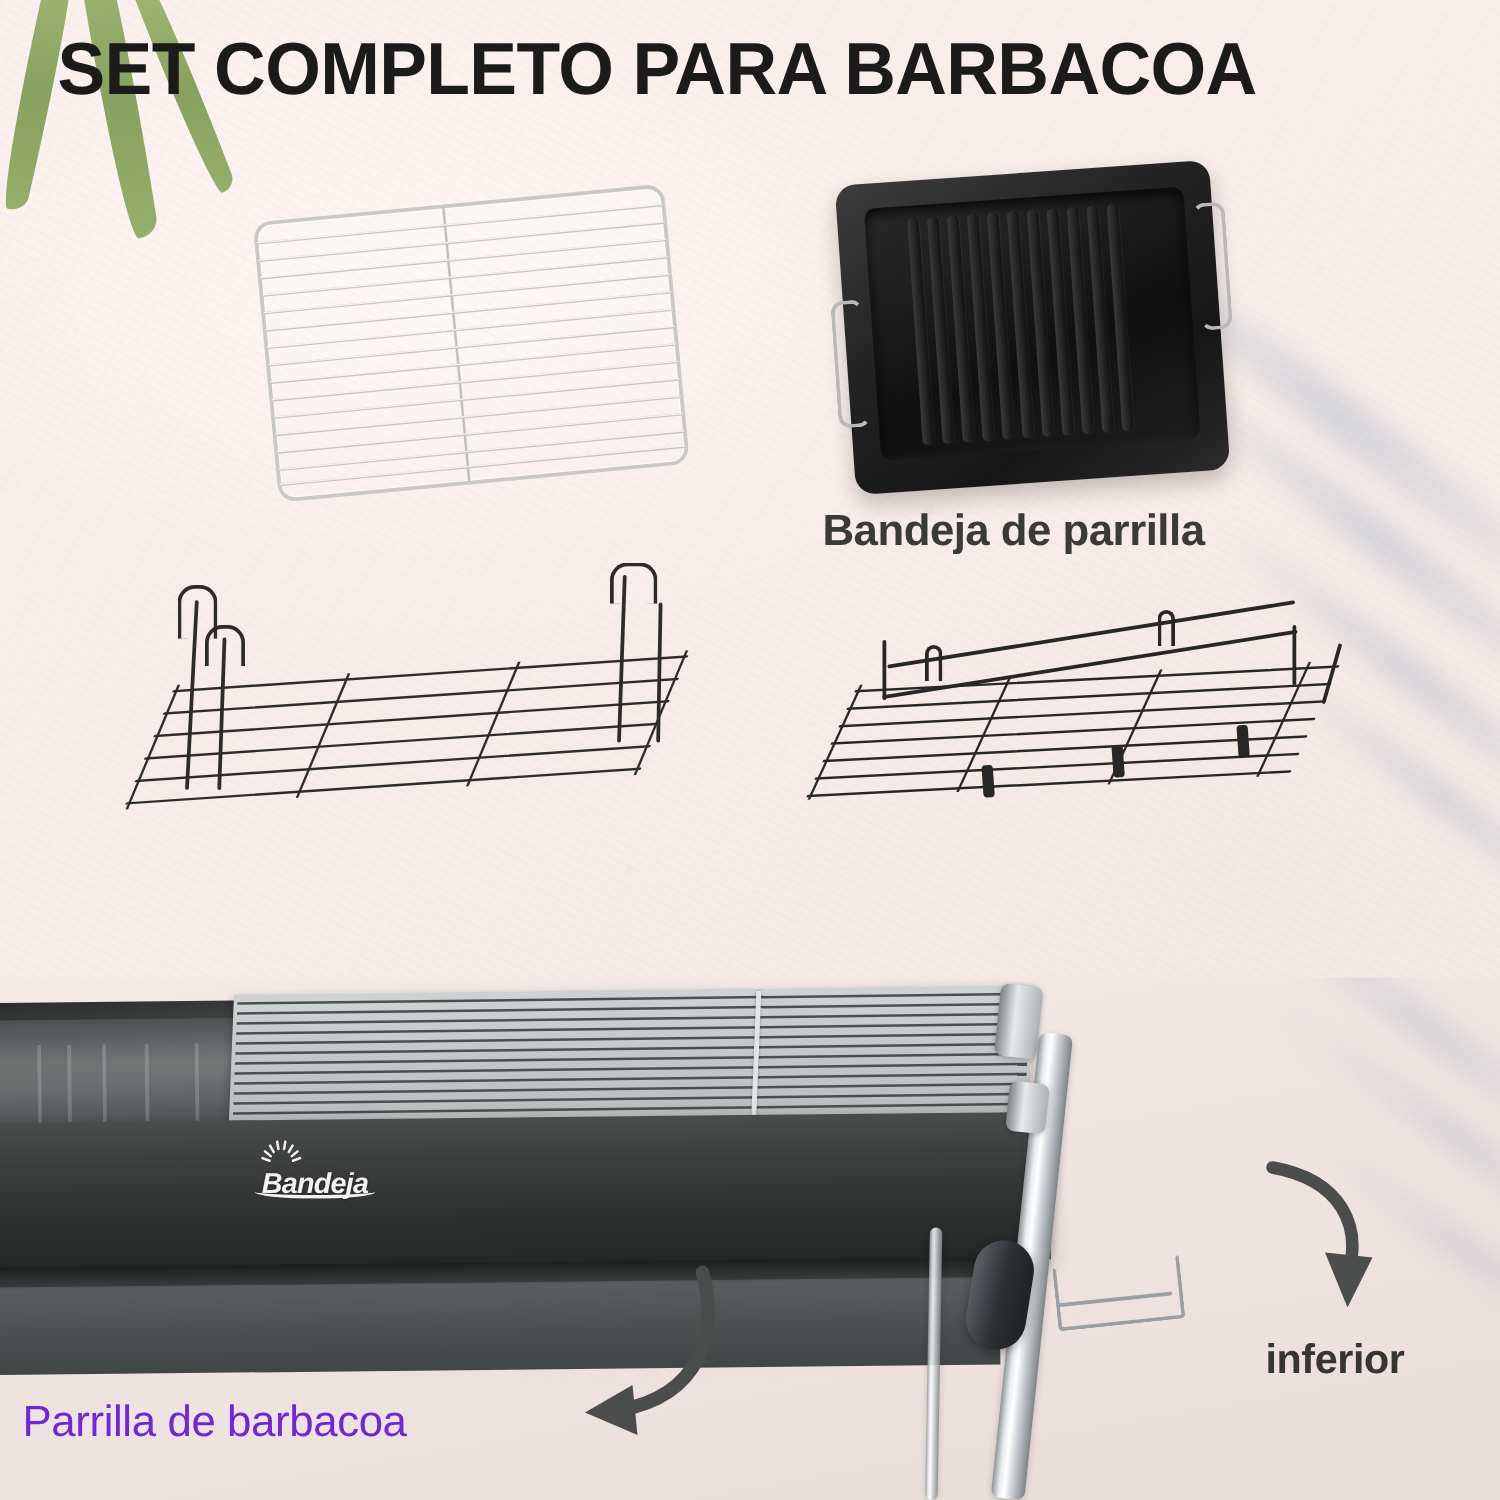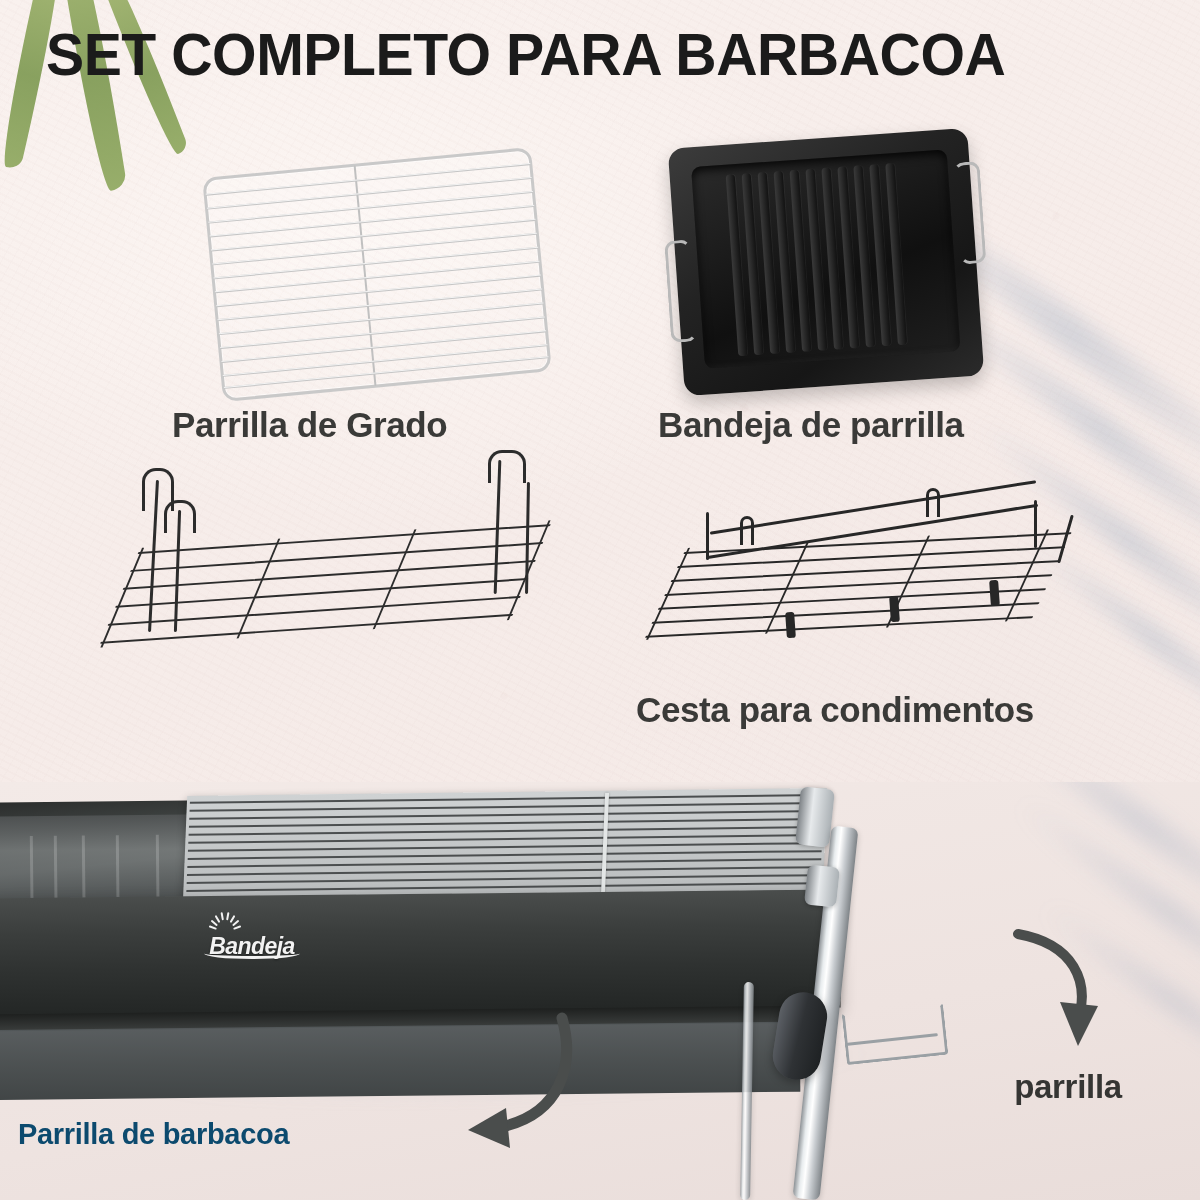--- a/index.html
+++ b/index.html
@@ -187,21 +187,21 @@
     box-shadow:0 3px 8px rgba(0,0,0,.3);
     transform:rotate(9deg);
   }
   .siderack{position:absolute;border:3px solid #9aa0a4;border-radius:4px;background:transparent;}
 
   
   .arrow{position:absolute;}
   .arrow svg{display:block;overflow:visible;}
 
   .cap-bottom{
-    position:absolute;font-size:29px;font-weight:bold;color:#0c4a6e;letter-spacing:-0.3px;
+    position:absolute;font-size:35px;font-weight:normal;color:#6d28d9;letter-spacing:-0.3px;
   }
   .cap-right{
     position:absolute;font-size:33px;font-weight:bold;color:#353533;line-height:38px;
     letter-spacing:-0.3px;text-align:center;
   }
 </style>
 </head>
 <body>
 
 <div id="stage">
@@ -232,21 +232,20 @@
     <div class="wire" style="top:100px"></div>
       <div class="wire" style="top:114px"></div>
     <div class="wire" style="top:128px"></div>
       <div class="wire" style="top:142px"></div>
     <div class="wire" style="top:156px"></div>
       <div class="wire" style="top:170px"></div>
     <div class="wire" style="top:184px"></div>
       <div class="wire" style="top:198px"></div>
     <div class="wire" style="top:210px"></div>
   </div>
-  <div class="caption" style="left:172px;top:405px;">Parrilla de Grado</div>
 
   <div class="tray">
     <div class="body"></div>
     <div class="rim"></div>
     <div class="rib" style="left:56px"></div>
       <div class="rib" style="left:72px"></div>
     <div class="rib" style="left:88px"></div>
       <div class="rib" style="left:104px"></div>
     <div class="rib" style="left:120px"></div>
       <div class="rib" style="left:136px"></div>
@@ -300,21 +299,20 @@
     <div class="rail" style="left:26px;top:62px;width:336px;transform:rotate(-9deg);"></div>
     <div class="post" style="left:28px;top:44px;height:48px;"></div>
     <div class="post" style="left:356px;top:32px;height:48px;"></div>
     <div class="post" style="left:386px;top:46px;height:50px;transform:rotate(16deg);"></div>
     <div class="nub" style="left:62px;top:48px;"></div>
     <div class="nub" style="left:248px;top:20px;"></div>
     <div class="tab" style="left:108px;top:144px;transform:rotate(-4deg);"></div>
     <div class="tab" style="left:212px;top:128px;transform:rotate(-4deg);"></div>
     <div class="tab" style="left:312px;top:112px;transform:rotate(-4deg);"></div>
   </div>
-  <div class="caption" style="left:636px;top:690px;">Cesta para condimentos</div>
 
   <div class="photo">
     <div class="ph-bg"></div>
     <div class="ph-shadow" style="left:930px;top:30px;width:430px;height:26px;transform:rotate(36deg);"></div>
     <div class="ph-shadow" style="left:980px;top:120px;width:380px;height:22px;transform:rotate(36deg);"></div>
     <div class="ph-shadow" style="left:1010px;top:210px;width:330px;height:20px;transform:rotate(36deg);"></div>
     <div class="ph-shadow" style="left:120px;top:262px;width:760px;height:46px;transform:rotate(-2deg);opacity:.55;"></div>
 
     <div class="firebox">
       <div class="inner"></div>
@@ -378,15 +376,15 @@
     </svg>
   </div>
   <div class="cap-bottom" style="left:18px;top:1118px;">Parrilla de barbacoa</div>
 
   <div class="arrow" style="left:1010px;top:928px;width:120px;height:130px;">
     <svg width="120" height="130" viewBox="0 0 120 130">
       <path d="M8 6 C 64 16, 80 54, 68 92" fill="none" stroke="#4a4d4c" stroke-width="10" stroke-linecap="round"></path>
       <path d="M50 74 L 68 118 L 88 78 Z" fill="#4a4d4c"></path>
     </svg>
   </div>
-  <div class="cap-right" style="left:978px;top:1068px;width:180px;">parrilla</div>
+  <div class="cap-right" style="left:978px;top:1068px;width:180px;">inferior</div>
 
 </div>
 
 </body></html>

